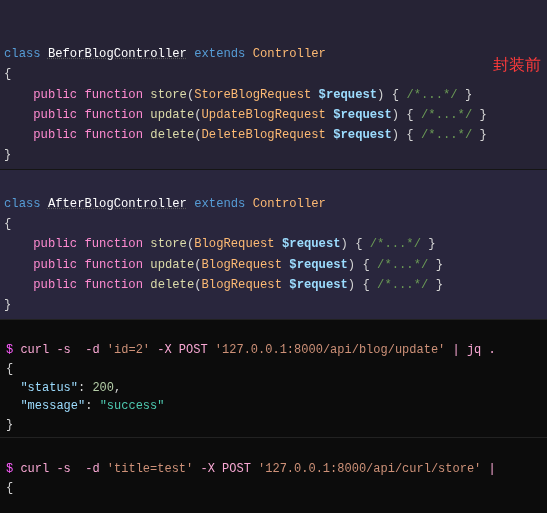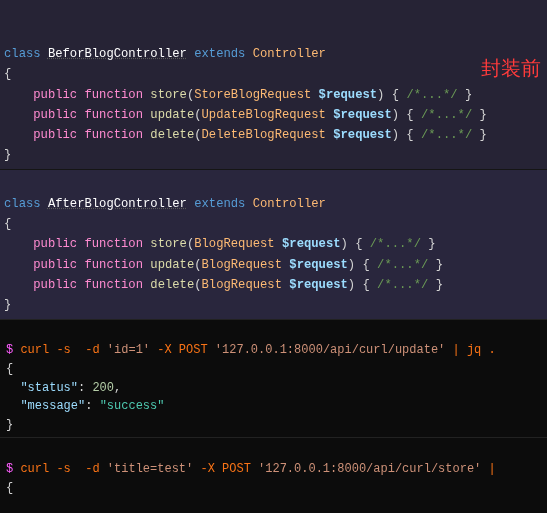--- a/index.html
+++ b/index.html
@@ -33,28 +33,28 @@
   .fn   { color: #dcdcaa; }
   .cls  { color: #ffffff; text-decoration: dotted underline; text-decoration-color: #5a5a5a; }
   .clsn { color: #fdba74; margin-top: 40px; }
   .var  { color: #9cdcfe; font-weight: bold; }
   .pun  { color: #d4d4d4; }
   .com  { color: #6a9955; }
   .annot {
     position: absolute;
     right: 6px;
     color: #ff3b3b;
-    font-size: 20px;
+    font-size: 16px;
     font-family: "Microsoft YaHei", sans-serif;
     font-weight: 500;
   }
   .annot.top { top: 52px; }
   .annot.bot { top: 52px; }
   .ps   { color: #ff5fff; }
-  .cmd  { color: #f97316; }
+  .cmd  { color: #f9a8d4; }
   .str  { color: #ce9178; }
   .jkey { color: #9cdcfe; }
   .jnum { color: #b5cea8; }
   .jstr2{ color: #4ec9b0; }
   .brc  { color: #d4d4d4; }
 </style>
 </head>
 <body>
 
 <div class="code-block top">
@@ -70,21 +70,21 @@
 <div class="code-block bottom">
 <span class="kw">class</span> <span class="cls">AfterBlogController</span> <span class="kw">extends</span> <span class="clsn">Controller</span>
 <span class="pun">{</span>
     <span class="kw2">public</span> <span class="kw2">function</span> <span class="fn">store</span><span class="pun">(</span><span class="clsn">BlogRequest</span> <span class="var">$request</span><span class="pun">) { </span><span class="com">/*...*/</span><span class="pun"> }</span>
     <span class="kw2">public</span> <span class="kw2">function</span> <span class="fn">update</span><span class="pun">(</span><span class="clsn">BlogRequest</span> <span class="var">$request</span><span class="pun">) { </span><span class="com">/*...*/</span><span class="pun"> }</span>
     <span class="kw2">public</span> <span class="kw2">function</span> <span class="fn">delete</span><span class="pun">(</span><span class="clsn">BlogRequest</span> <span class="var">$request</span><span class="pun">) { </span><span class="com">/*...*/</span><span class="pun"> }</span>
 <span class="pun">}</span>
 </div>
 
 <div class="term-block">
-<span class="ps">$</span> <span class="cmd">curl</span><span class="cmd"> -s  -d </span><span class="str">'id=1'</span><span class="cmd"> -X POST </span><span class="str">'127.0.0.1:8000/api/curl/update'</span><span class="cmd"> | </span><span class="cmd">jq .</span>
+<span class="ps">$</span> <span class="cmd">curl</span><span class="cmd"> -s  -d </span><span class="str">'id=2'</span><span class="cmd"> -X POST </span><span class="str">'127.0.0.1:8000/api/blog/update'</span><span class="cmd"> | </span><span class="cmd">jq .</span>
 <span class="brc">{</span>
   <span class="jkey">"status"</span><span class="brc">: </span><span class="jnum">200</span><span class="brc">,</span>
   <span class="jkey">"message"</span><span class="brc">: </span><span class="jstr2">"success"</span>
 <span class="brc">}</span></div>
 
 <div class="term-block">
 <span class="ps">$</span> <span class="cmd">curl</span><span class="cmd"> -s  -d </span><span class="str">'title=test'</span><span class="cmd"> -X POST </span><span class="str">'127.0.0.1:8000/api/curl/store'</span><span class="cmd"> | </span>
 <span class="brc">{</span>
   
   

